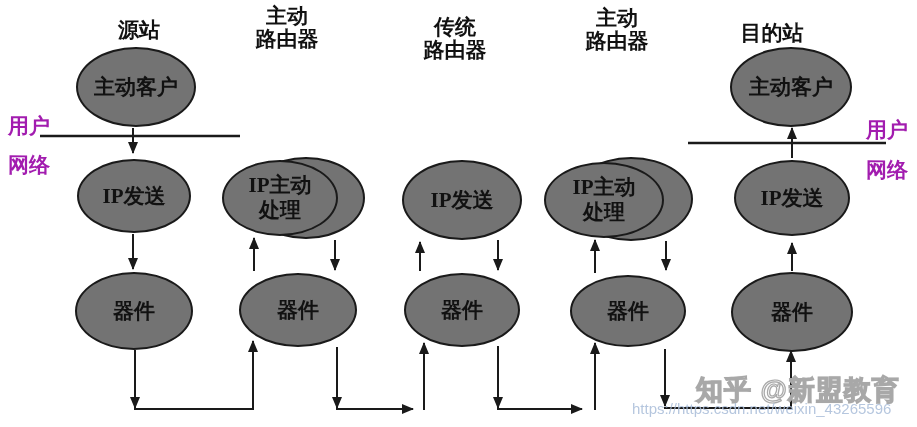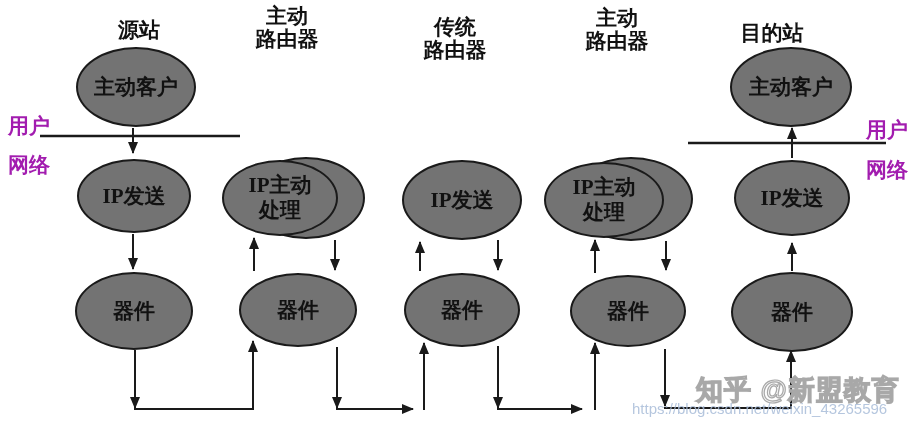--- a/index.html
+++ b/index.html
@@ -62,21 +62,21 @@
       <polyline points="664,408 791,408" fill="none" stroke="#1a1a1a" stroke-width="2"></polyline>
       <polyline points="791,409 791,351" fill="none" stroke="#1a1a1a" stroke-width="2" marker-end="url(#ah)"></polyline>
     </svg>
 
   <div class="side-label" style="left:8px;top:112px">用户</div>
   <div class="side-label" style="left:8px;top:151px">网络</div>
   <div class="side-label" style="left:866px;top:116px">用户</div>
   <div class="side-label" style="left:866px;top:156px">网络</div>
 
   <div class="wm-zhihu">知乎 @新盟教育</div>
-  <div class="wm-url">https://blog.csdn.net/weixin_43265596</div>
+  <div class="wm-url">https://https.csdn.net/weixin_43265596</div>
 
 <div class="col-label" style="left: 139px; top: 19px;"><span>源站</span></div>
     <div class="col-label" style="left: 287px; top: 5px;"><span>主动</span><br><span>路由器</span></div>
     <div class="col-label" style="left: 455px; top: 16px;"><span>传统</span><br><span>路由器</span></div>
     <div class="col-label" style="left: 617px; top: 7px;"><span>主动</span><br><span>路由器</span></div>
     <div class="col-label" style="left: 772px; top: 22px;"><span>目的站</span></div>
     <div class="node" style="left: 76px; top: 47px; width: 120px; height: 80px;">
       <div><span>主动客户</span></div>
     </div>
     <div class="node" style="left: 77px; top: 159px; width: 114px; height: 74px;">

